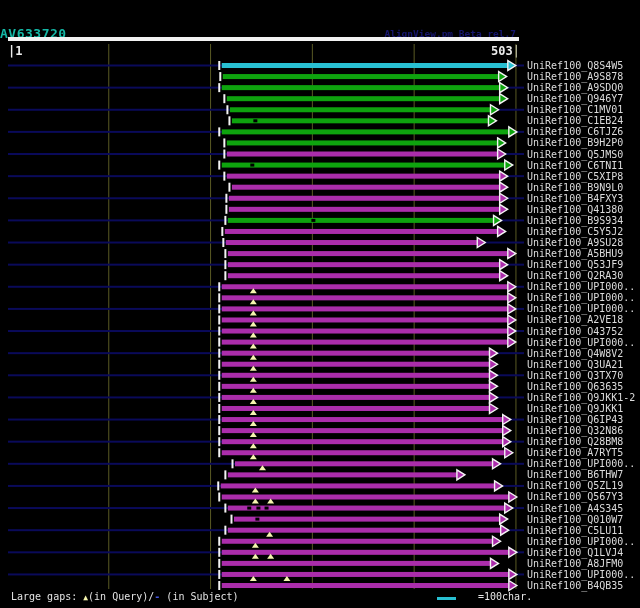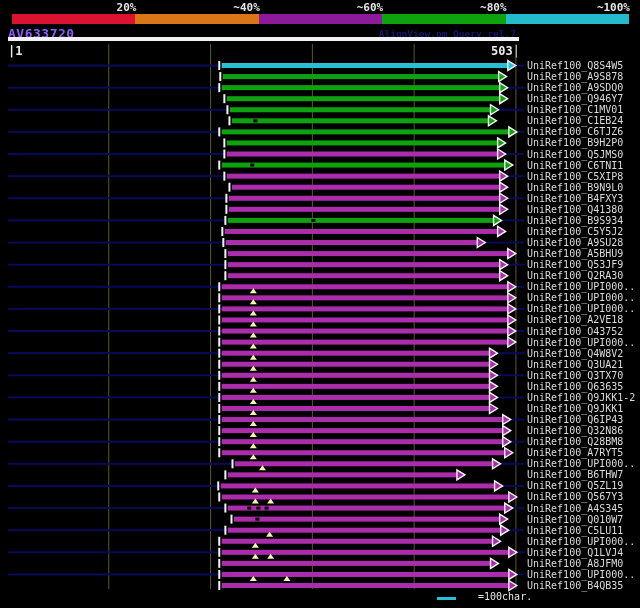--- a/index.html
+++ b/index.html
@@ -2,56 +2,44 @@
 <html><head>
 <meta charset="utf-8">
 <style>
   html,body{margin:0;padding:0;background:#000;}
   .screen{position:relative;width:640px;height:608px;background:#000;overflow:hidden;
           font-family:"DejaVu Sans Mono",monospace;}
   .abs{position:absolute;}
   .scale-label{position:absolute;top:1px;transform:translateX(-100%);
                font:bold 11px "DejaVu Sans Mono",monospace;color:#e6e6e6;white-space:nowrap;}
   .scale-seg{position:absolute;top:14px;height:10px;}
-  .title{position:absolute;left:8px;top:26px;font:bold 13px "DejaVu Sans Mono",monospace;
-         color:#8b5cf6;letter-spacing:.5px;}
+  .title{position:absolute;left:0;top:26px;font:bold 13px "DejaVu Sans Mono",monospace;
+         color:#14b8a6;letter-spacing:.5px;}
   .appver{position:absolute;top:28px;left:516px;transform:translateX(-100%);
           font:bold 9.5px "DejaVu Sans Mono",monospace;color:#15156e;white-space:nowrap;}
   .querybar{position:absolute;left:8px;top:37px;width:511px;height:4px;background:#f2f2f2;}
   .axis-start{position:absolute;left:8px;top:44px;font:bold 12px "DejaVu Sans Mono",monospace;color:#ececec;}
   .axis-end{position:absolute;left:520px;top:44px;transform:translateX(-100%);
             font:bold 12px "DejaVu Sans Mono",monospace;color:#ececec;}
   svg.plot{position:absolute;left:0;top:0;}
   .footer{position:absolute;left:11px;top:591px;font:10px "DejaVu Sans Mono",monospace;
           color:#e2e2e2;white-space:nowrap;}
   .footer .tri{color:#f5f5ae;font-size:8px;}
   .footer .dash{color:#4455dd;font-weight:bold;}
   .legend-line{position:absolute;left:437px;top:597px;width:19px;height:3px;background:#28c0d2;}
   .legend-100{position:absolute;left:478px;top:591px;font:10px "DejaVu Sans Mono",monospace;color:#e6e6e6;}
 </style>
 </head>
 <body>
 
 <div class="screen">
 
-  <div class="abs" style="left:0;top:0;width:640px;height:26px;">
-      <div class="scale-seg" style="left: 12px; width: 123.4px; background: rgb(219, 19, 48);"></div>
-      <span class="scale-label" style="left: 136.4px;">20%</span>
-      <div class="scale-seg" style="left: 135.4px; width: 123.4px; background: rgb(219, 118, 24);"></div>
-      <span class="scale-label" style="left: 259.8px;">~40%</span>
-      <div class="scale-seg" style="left: 258.8px; width: 123.4px; background: rgb(140, 27, 156);"></div>
-      <span class="scale-label" style="left: 383.2px;">~60%</span>
-      <div class="scale-seg" style="left: 382.2px; width: 123.4px; background: rgb(14, 163, 14);"></div>
-      <span class="scale-label" style="left: 506.6px;">~80%</span>
-      <div class="scale-seg" style="left: 505.6px; width: 123.4px; background: rgb(36, 188, 204);"></div>
-      <span class="scale-label" style="left: 630px;">~100%</span>
-    </div>
 
   <div class="title">AV633720</div>
-  <div class="appver">AlignView.pm Query rel.7</div>
+  <div class="appver">AlignView.pm Beta rel.7</div>
 
   <div class="querybar"></div>
 
   <div class="axis-start">|1</div>
   <div class="axis-end">503|</div>
 
   <svg class="plot" width="640" height="608">
       <line x1="108.77490039840637" x2="108.77490039840637" y1="44" y2="589" stroke="#5a5a24" stroke-width="1"></line>
       <line x1="210.56772908366534" x2="210.56772908366534" y1="44" y2="589" stroke="#5a5a24" stroke-width="1"></line>
       <line x1="312.3605577689243" x2="312.3605577689243" y1="44" y2="589" stroke="#5a5a24" stroke-width="1"></line>
@@ -301,17 +289,18 @@
       <polygon points="508.8207171314741,569.444 516.8207171314741,574.444 508.8207171314741,579.444" fill="#ab2dab" stroke="#f4f4f4" stroke-width="1.4"></polygon>
       <polygon points="249.8207171314741,580.944 256.8207171314741,580.944 253.3207171314741,575.944" fill="#f5f5ae"></polygon>
       <polygon points="283.4123505976096,580.944 290.4123505976096,580.944 286.9123505976096,575.944" fill="#f5f5ae"></polygon>
       <text x="527" y="577.944" fill="#dcdcdc" font-family="&quot;DejaVu Sans Mono&quot;, monospace" font-size="10px">UniRef100_UPI000..</text>
       <rect x="221.76494023904382" y="583.008" width="287.0557768924303" height="5" fill="#ab2dab"></rect>
       <rect x="218.26494023904382" y="581.008" width="2" height="9" fill="#f4f4f4"></rect>
       <polygon points="508.8207171314741,580.508 516.8207171314741,585.508 508.8207171314741,590.508" fill="#ab2dab" stroke="#f4f4f4" stroke-width="1.4"></polygon>
       <text x="527" y="589.008" fill="#dcdcdc" font-family="&quot;DejaVu Sans Mono&quot;, monospace" font-size="10px">UniRef100_B4QB35</text>
     </svg>
 
+  <div class="footer"><span>Large gaps: </span><span class="tri">▲</span><span>(in Query)/</span><span class="dash">-</span><span> (in Subject)</span></div>
 
   <div class="legend-line"></div>
   <div class="legend-100">=100char.</div>
 
 </div>
 
 </body></html>

